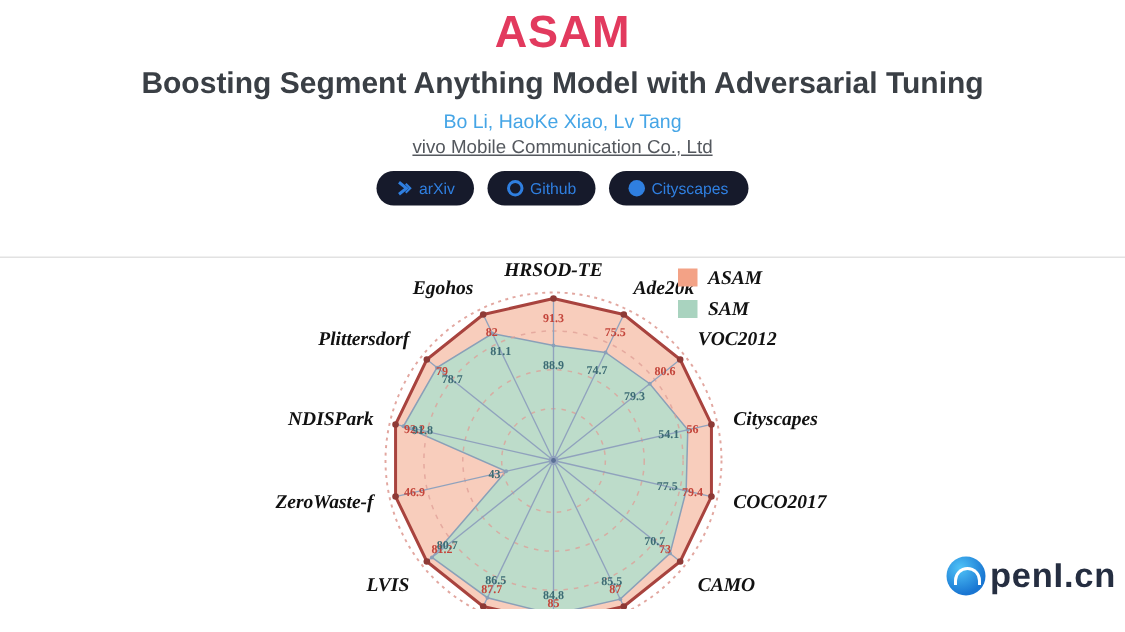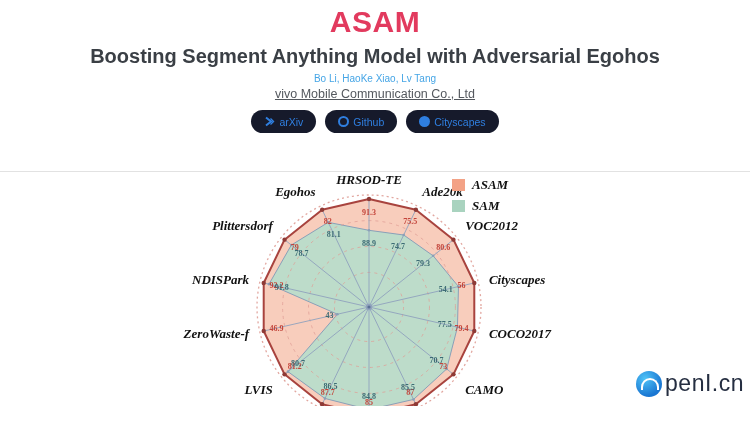--- a/index.html
+++ b/index.html
@@ -2,21 +2,21 @@
 <html><head>
 <meta charset="utf-8">
 <style>
   html,body{margin:0;padding:0;background:#fff;}
   .page{position:relative;width:750px;height:406px;overflow:hidden;background:#fff;
         font-family:"Liberation Sans",sans-serif;}
   .hdr{position:absolute;top:0;left:0;width:750px;text-align:center;}
   .title{margin-top:5px;font-size:30px;font-weight:600;color:#e23a5e;letter-spacing:.5px;}
   .subtitle{margin-top:6px;font-size:20px;font-weight:600;color:#3a3f45;}
   .venue{margin-top:7px;font-size:14px;color:#3a3f45;}
-  .authors{margin-top:5px;font-size:10px;color:#45a5e6;}
+  .authors{margin-top:5px;font-size:13px;color:#45a5e6;}
   .affil{margin-top:3px;font-size:12.5px;color:#54585e;text-decoration:underline;}
   .btnrow{margin-top:9px;display:flex;justify-content:center;gap:9px;}
   .pill{display:flex;align-items:center;gap:4px;background:#161a2b;border:none;
         border-radius:12px;height:23px;padding:0 13px;cursor:pointer;}
   .pill span.lbl{font-size:10.5px;color:#2f7fe0;font-family:"Liberation Sans",sans-serif;}
   .picon{width:11px;height:11px;display:inline-block;position:relative;}
   .picon.ring{border:2.5px solid #2f7fe0;border-radius:50%;width:7px;height:7px;}
   .picon.dot{background:#2f7fe0;border-radius:50%;}
   .picon.chev{width:11px;height:11px;}
   .picon.chev svg{display:block;}
@@ -25,31 +25,31 @@
   .legend{position:absolute;top:177px;left:452px;}
   .lgrow{display:flex;align-items:center;gap:7px;margin-bottom:5px;}
   .lgswatch{width:13px;height:12px;display:inline-block;}
   .lgtext{font-family:"Liberation Serif",serif;font-style:italic;font-weight:bold;
           font-size:13px;color:#111;}
   .watermark{position:absolute;right:6px;bottom:9px;display:flex;align-items:center;gap:3px;}
   .wlogo{width:26px;height:26px;border-radius:50%;
          background:radial-gradient(circle at 35% 30%,#4fc3f7,#1976d2 70%);position:relative;}
   .wlogo:after{content:"";position:absolute;left:5px;top:7px;width:14px;height:10px;
          border:2.5px solid #fff;border-bottom:none;border-radius:10px 10px 0 0;}
-  .wtext{font-size:23px;font-weight:400;color:#252e41;letter-spacing:.5px;}
+  .wtext{font-size:23px;font-weight:700;color:#252e41;letter-spacing:.5px;}
   svg text{user-select:none;}
 </style>
 </head>
 <body>
 
 <div class="page">
 
   <div class="hdr">
     <div class="title">ASAM</div>
-    <div class="subtitle">Boosting Segment Anything Model with Adversarial Egohos</div>
+    <div class="subtitle">Boosting Segment Anything Model with Adversarial Tuning</div>
     <div class="authors">Bo Li, HaoKe Xiao, Lv Tang</div>
     <div class="affil">vivo Mobile Communication Co., Ltd</div>
 
     <div class="btnrow">
       <button class="pill">
         <span class="picon chev">
           <svg width="11" height="11" viewBox="0 0 11 11">
             <polyline points="2,1.5 7,5.5 2,9.5" fill="none" stroke="#2f7fe0" stroke-width="2"></polyline>
             <polyline points="6.5,2.5 9.5,5.5 6.5,8.5" fill="none" stroke="#2f7fe0" stroke-width="1.4"></polyline>
           </svg>

